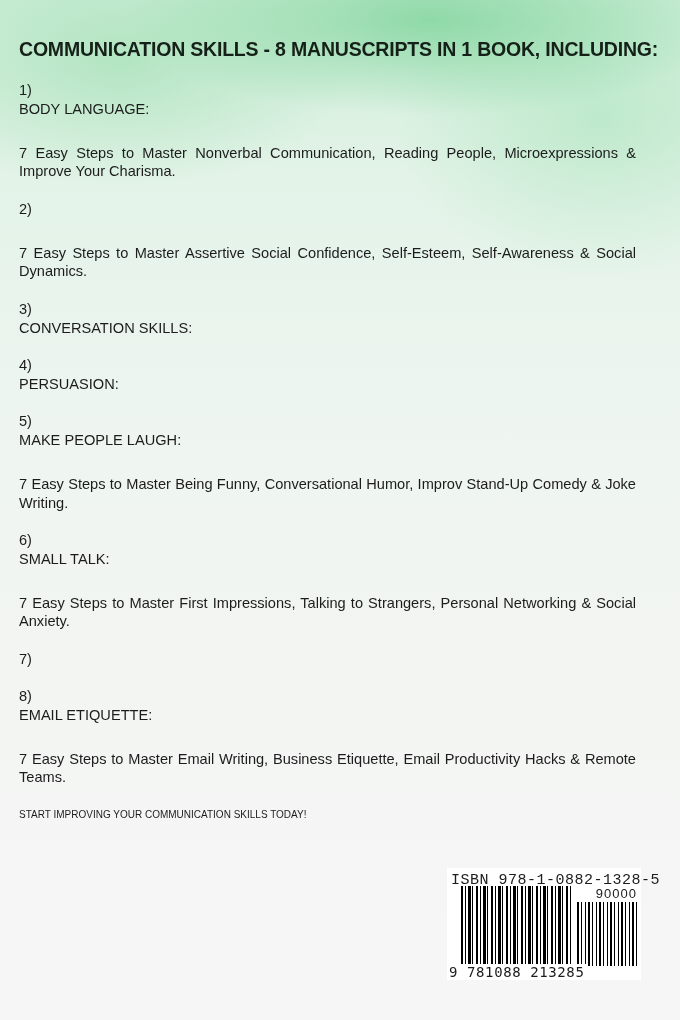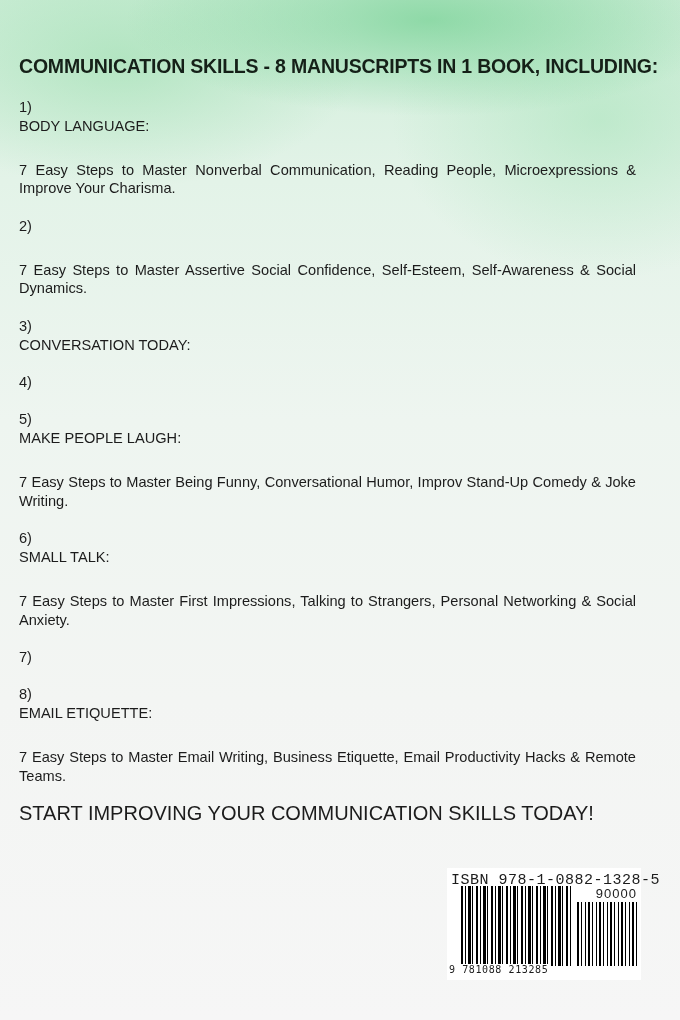--- a/index.html
+++ b/index.html
@@ -5,55 +5,56 @@
   html, body { margin:0; padding:0; }
   body {
     width:680px; height:1020px; position:relative; overflow:hidden;
     font-family:"Liberation Sans", sans-serif; color:#1c1c1c;
     background:
       radial-gradient(ellipse 380px 120px at 430px 20px, rgba(120,210,150,0.75), rgba(120,210,150,0) 80%),
       radial-gradient(ellipse 300px 160px at 120px 60px, rgba(150,220,170,0.55), rgba(150,220,170,0) 80%),
       radial-gradient(ellipse 260px 200px at 600px 120px, rgba(160,225,180,0.5), rgba(160,225,180,0) 80%),
       linear-gradient(180deg, #cfeed9 0px, #e3f3e8 180px, #eef5f0 420px, #f3f5f3 700px, #f6f6f6 1020px);
   }
-  .content { position:absolute; left:19px; top:55px; width:617px; }
+  .content { position:absolute; left:19px; top:38px; width:617px; }
   .title { font-weight:bold; font-size:19.5px; letter-spacing:-0.2px; color:#152018; margin:0 0 20px 0; white-space:nowrap; }
   .item { font-size:14.6px; line-height:18.8px; margin-bottom:18.6px; }
   .desc { text-align:justify;margin-top:25px; }
-  .cta { font-size:20px; line-height:18.8px; }
+  .cta { font-size:10px; line-height:18.8px; }
   .barcode-box { position:absolute; left:447px; top:868px; width:194px; height:112px; background:#fff; }
   .isbn-text { position:absolute; left:4px; top:4px; font-family:Liberation Mono, monospace; font-size:15px; letter-spacing:0.5px; white-space:nowrap; }
   .addon-text { position:absolute; right:4px; top:18px; font-family:Liberation Sans, sans-serif; font-size:13px; letter-spacing:1px;text-align:right; }
   .bars-main { position:absolute; left:14px; top:18px; width:110px; height:80px;
     background: repeating-linear-gradient(90deg,#000 0 2px,#fff 2px 4px,#000 4px 5px,#fff 5px 7px,#000 7px 10px,#fff 10px 11px,#000 11px 12px,#fff 12px 15px); }
   .bars-add { position:absolute; left:130px; top:34px; width:60px; height:64px;
     background: repeating-linear-gradient(90deg,#000 0 2px,#fff 2px 4px,#000 4px 5px,#fff 5px 8px,#000 8px 9px,#fff 9px 11px); }
-  .digits { position:absolute; left:2px; top:96px; font-family:"DejaVu Sans Mono", monospace; font-size:10px; letter-spacing:0.6px; background:#fff; padding-right:2px; }
+  .digits { position:absolute; left:2px; top:96px; font-family:"DejaVu Sans Mono", monospace; font-size:14px; letter-spacing:0.6px; background:#fff; padding-right:2px; }
 </style>
 </head>
 <body>
 
 <div class="content">
   <div class="title">COMMUNICATION SKILLS - 8 MANUSCRIPTS IN 1 BOOK, INCLUDING:</div>
 
   <div class="item">
     <div>1)</div>
     <div>BODY LANGUAGE:</div>
     <div class="desc">7 Easy Steps to Master Nonverbal Communication, Reading People, Microexpressions &amp; Improve Your Charisma.</div>
   </div>
   <div class="item">
     <div>2)</div>
     <div class="desc">7 Easy Steps to Master Assertive Social Confidence, Self-Esteem, Self-Awareness &amp; Social Dynamics.</div>
   </div>
   <div class="item">
     <div>3)</div>
-    <div>CONVERSATION TODAY:</div>
+    <div>CONVERSATION SKILLS:</div>
   </div>
   <div class="item">
     <div>4)</div>
+    <div>PERSUASION:</div>
   </div>
   <div class="item">
     <div>5)</div>
     <div>MAKE PEOPLE LAUGH:</div>
     <div class="desc">7 Easy Steps to Master Being Funny, Conversational Humor, Improv Stand-Up Comedy &amp; Joke Writing.</div>
   </div>
   <div class="item">
     <div>6)</div>
     <div>SMALL TALK:</div>
     <div class="desc">7 Easy Steps to Master First Impressions, Talking to Strangers, Personal Networking &amp; Social Anxiety.</div>

